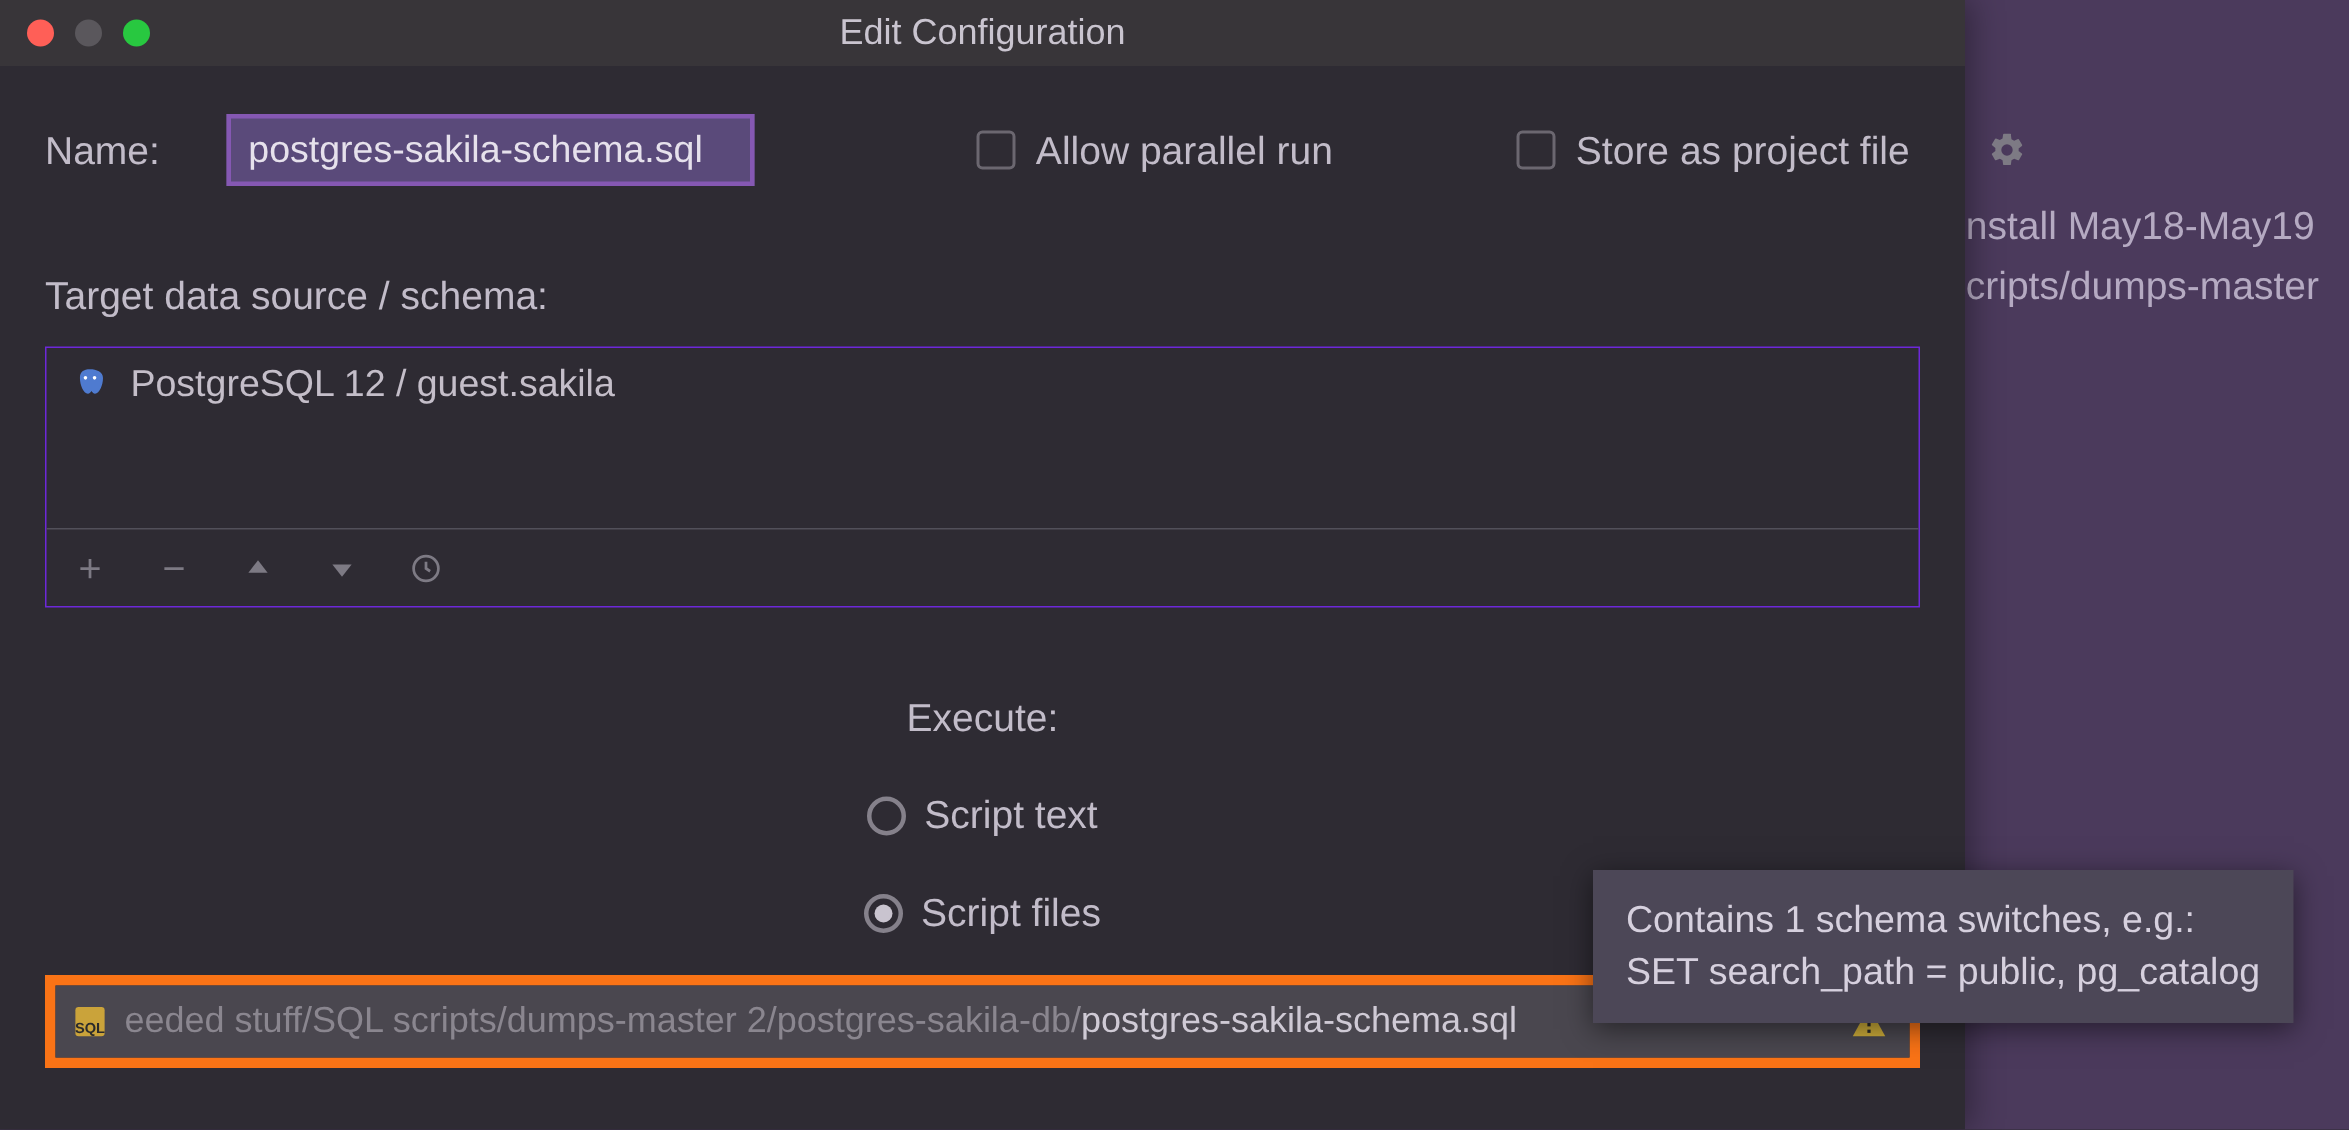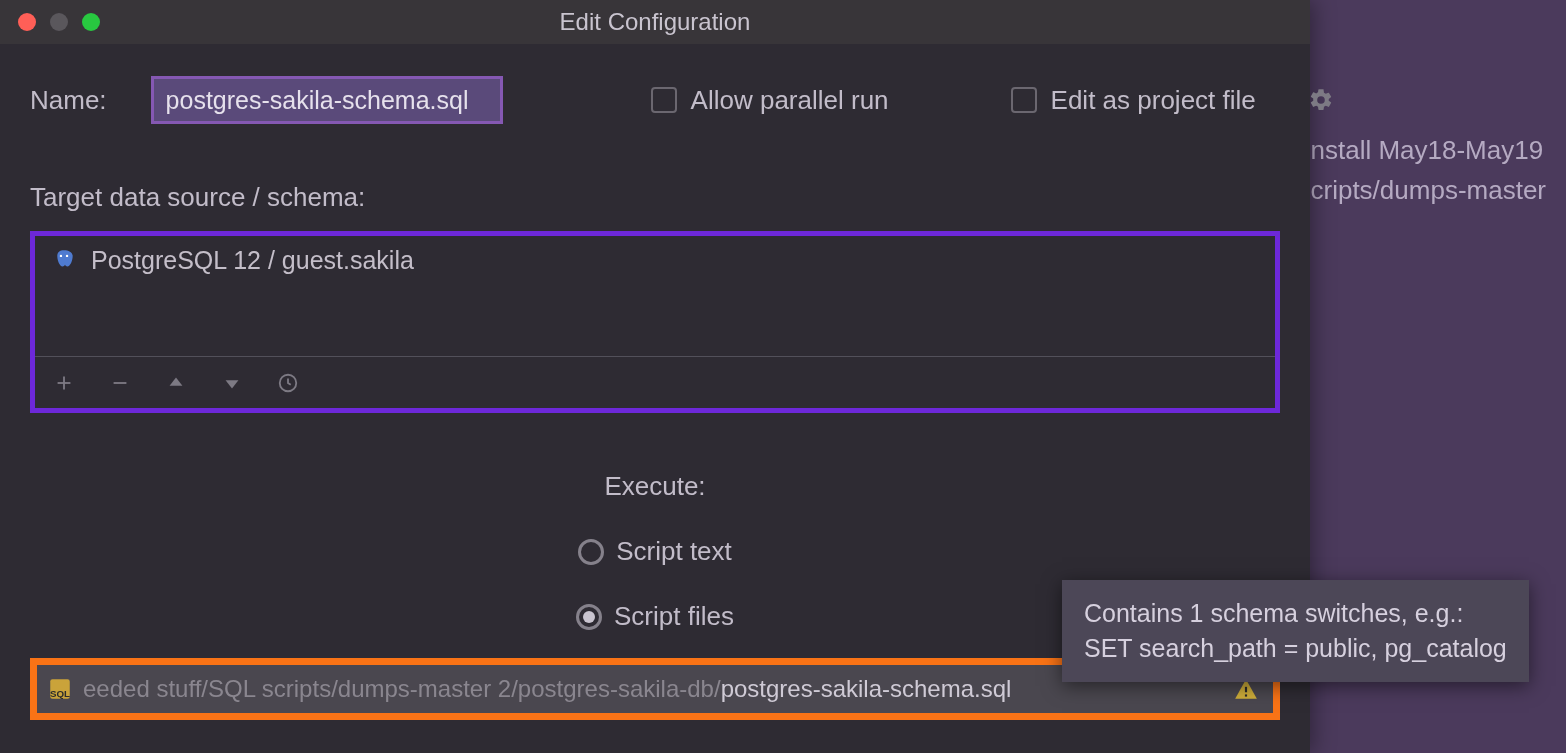--- a/index.html
+++ b/index.html
@@ -52,21 +52,21 @@
   }
   .ck-wrap { display: flex; align-items: center; gap: 14px; cursor: default; }
   .ck-label { font-size: 26px; color: #c2bcc9; white-space: nowrap; }
 
   .gear svg { width: 26px; height: 26px; display: block; }
 
   
   .sect-label { font-size: 26px; margin-top: 58px; margin-bottom: 18px; }
 
   .target-box {
-    border: 5px solid #6d28d9; background: #2e2b33;
+    border: 1px solid #6d28d9; background: #2e2b33;
   }
   .target-body { min-height: 120px; padding: 10px 16px; }
   .target-item { display: flex; align-items: center; gap: 14px; font-size: 25px; color: #c4bec9; }
   .pg-icon svg { width: 26px; height: 26px; display: block; }
 
   .target-toolbar {
     border-top: 1px solid #52505a; height: 52px;
     display: flex; align-items: center; gap: 34px; padding: 0 18px;
   }
   .tb-ico { color: #7d7a84; display: inline-flex; }
@@ -125,21 +125,21 @@
       <span class="name-label">Name:</span>
       <input class="name-input" type="text" value="postgres-sakila-schema.sql" style="background: rgb(90, 74, 122); color: rgb(230, 225, 236);">
       <div style="flex:0 0 60px"></div>
       <label class="ck-wrap">
         <span class="ckbox"></span>
         <span class="ck-label">Allow parallel run</span>
       </label>
       <div style="flex:0 0 34px"></div>
       <label class="ck-wrap">
         <span class="ckbox"></span>
-        <span class="ck-label">Edit as project file</span>
+        <span class="ck-label">Store as project file</span>
       </label>
       <span class="gear" style="margin-left:8px;">
         <svg viewBox="0 0 24 24" fill="#7d7a84">
             <path d="M19.14 12.94a7.14 7.14 0 0 0 .05-.94 7.14 7.14 0 0 0-.05-.94l2.03-1.58a.5.5 0 0 0 .12-.64l-1.92-3.32a.5.5 0 0 0-.6-.22l-2.39.96a7.03 7.03 0 0 0-1.62-.94l-.36-2.54A.5.5 0 0 0 13.9 2h-3.8a.5.5 0 0 0-.5.42l-.36 2.54c-.58.24-1.12.55-1.62.94l-2.39-.96a.5.5 0 0 0-.6.22L2.71 8.48a.5.5 0 0 0 .12.64l2.03 1.58c-.03.31-.05.63-.05.94s.02.63.05.94L2.83 14.16a.5.5 0 0 0-.12.64l1.92 3.32c.13.22.39.31.6.22l2.39-.96c.5.39 1.04.7 1.62.94l.36 2.54c.04.24.25.42.5.42h3.8c.25 0 .46-.18.5-.42l.36-2.54c.58-.24 1.12-.55 1.62-.94l2.39.96c.21.09.47 0 .6-.22l1.92-3.32a.5.5 0 0 0-.12-.64l-2.03-1.58zM12 15.5A3.5 3.5 0 1 1 12 8.5a3.5 3.5 0 0 1 0 7z"></path>
           </svg>
       </span>
     </div>
 
     <div class="sect-label">Target data source / schema:</div>
 

